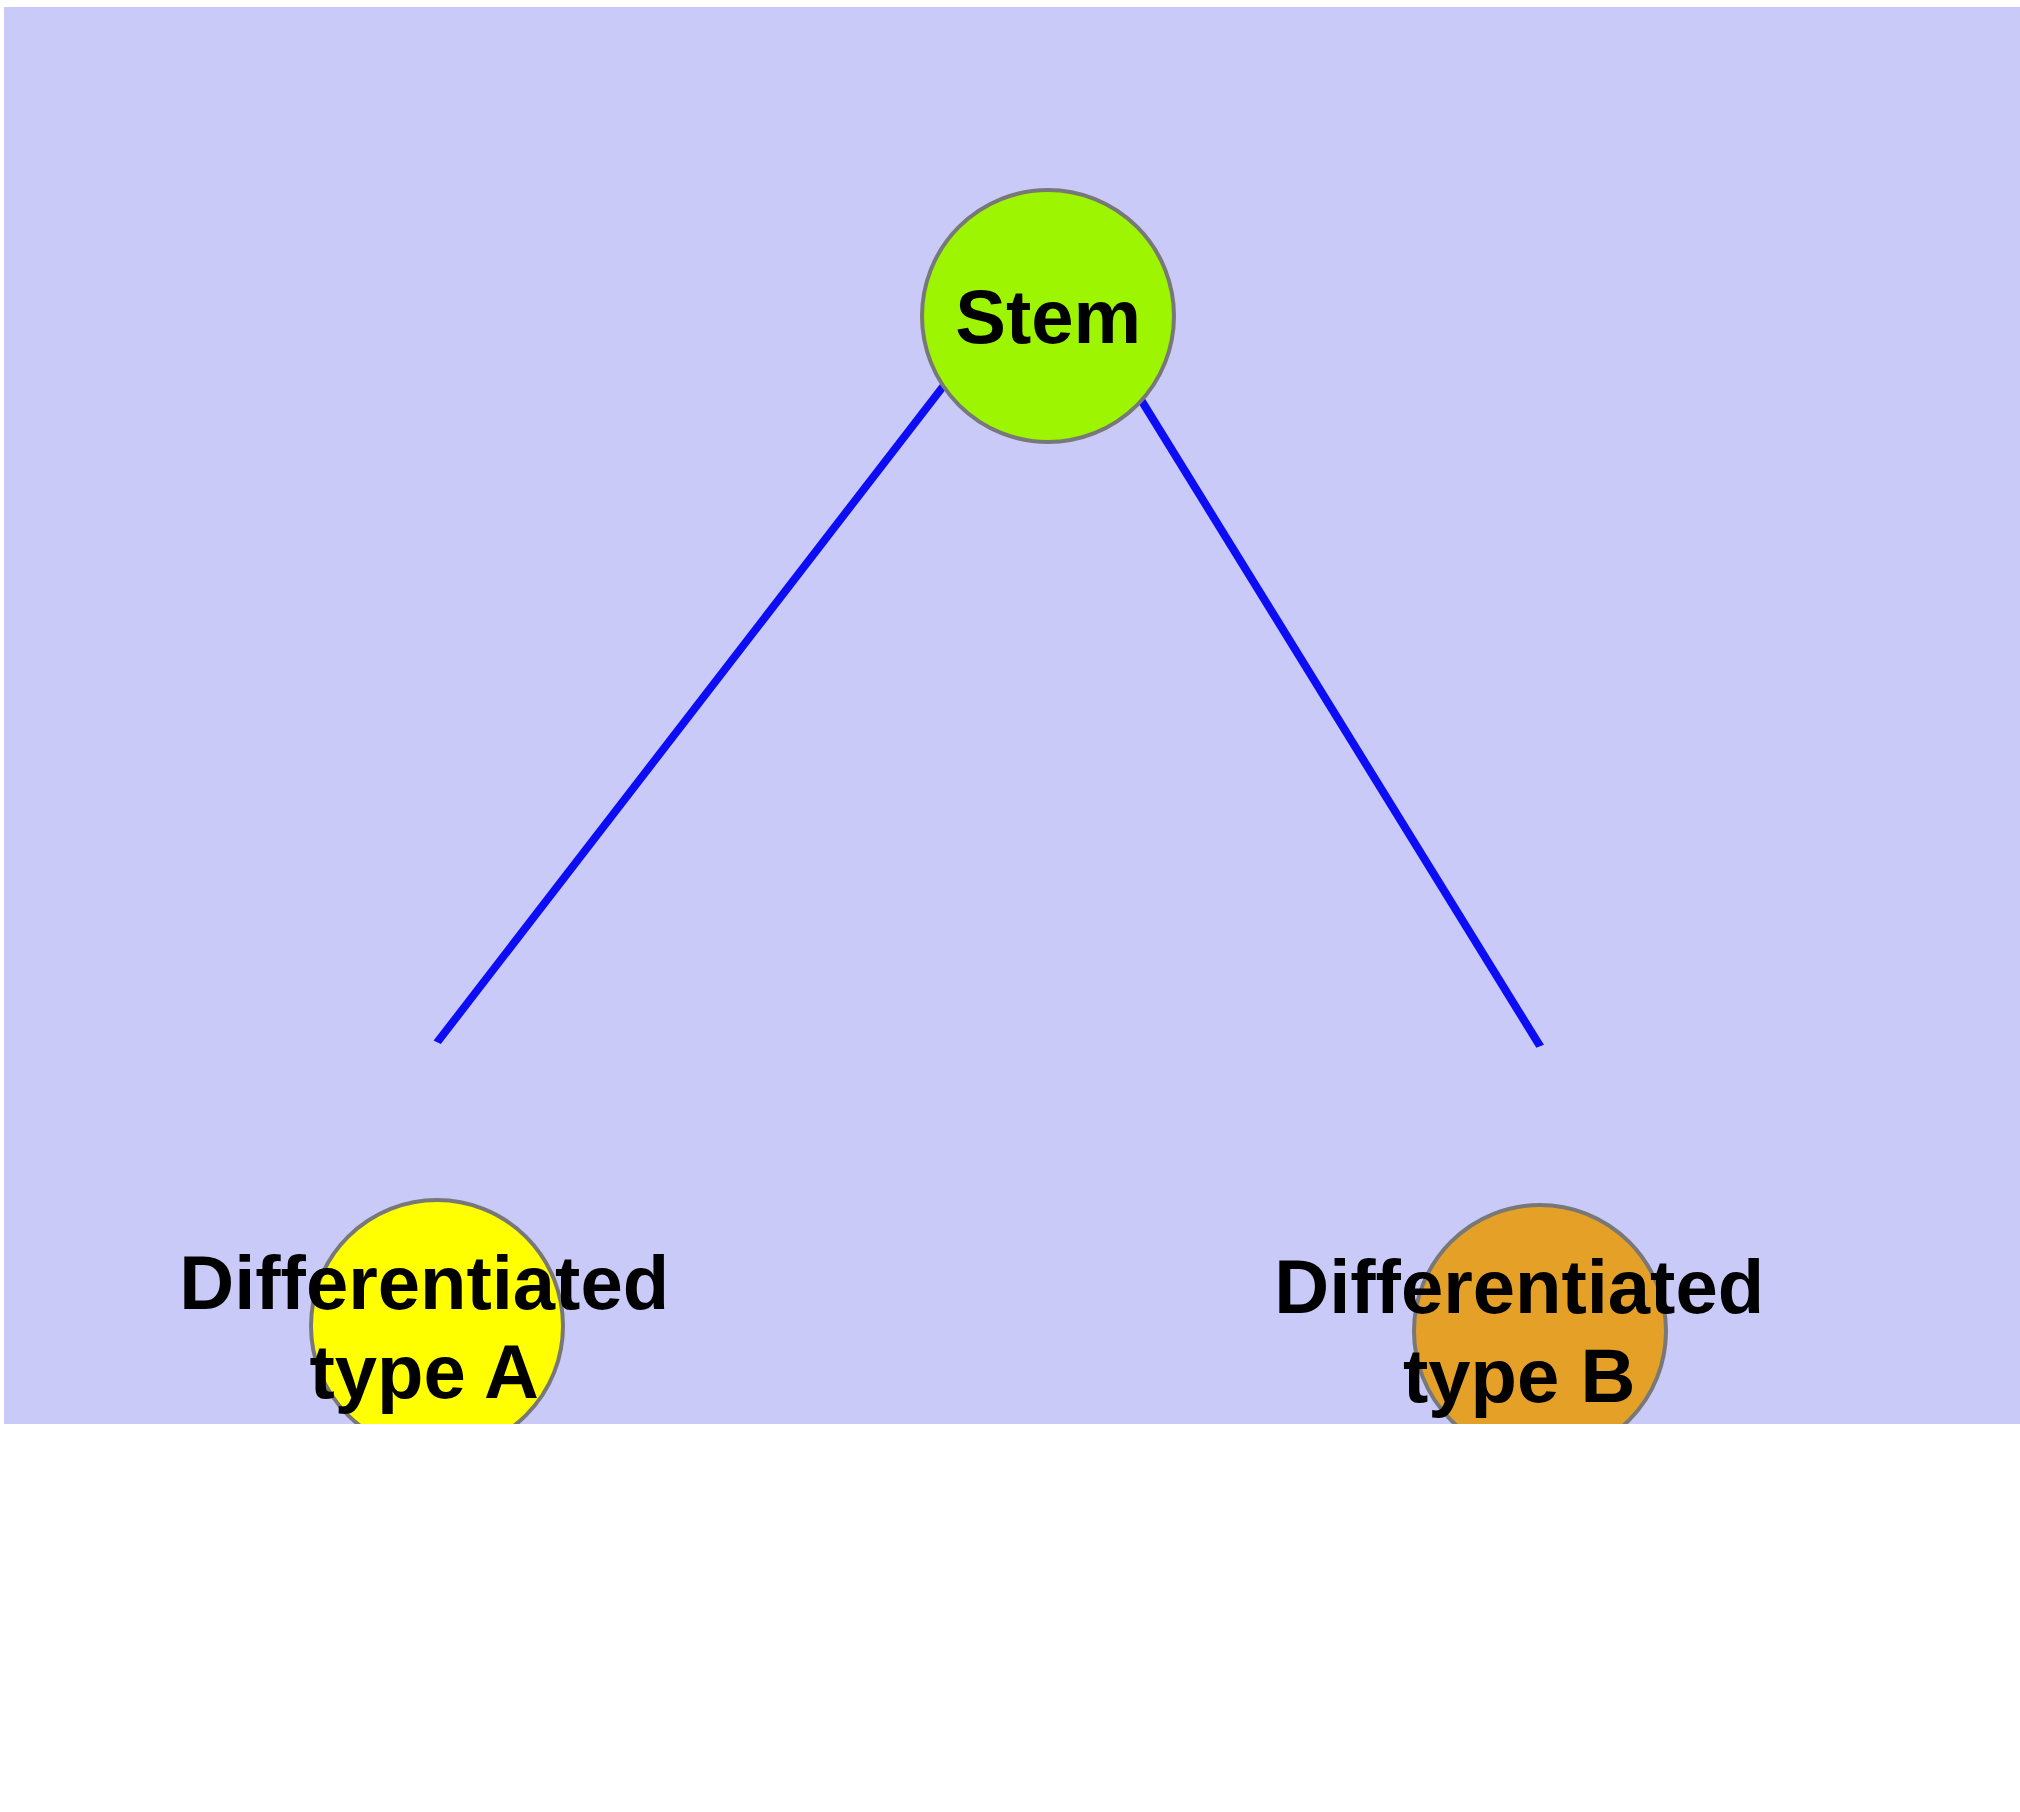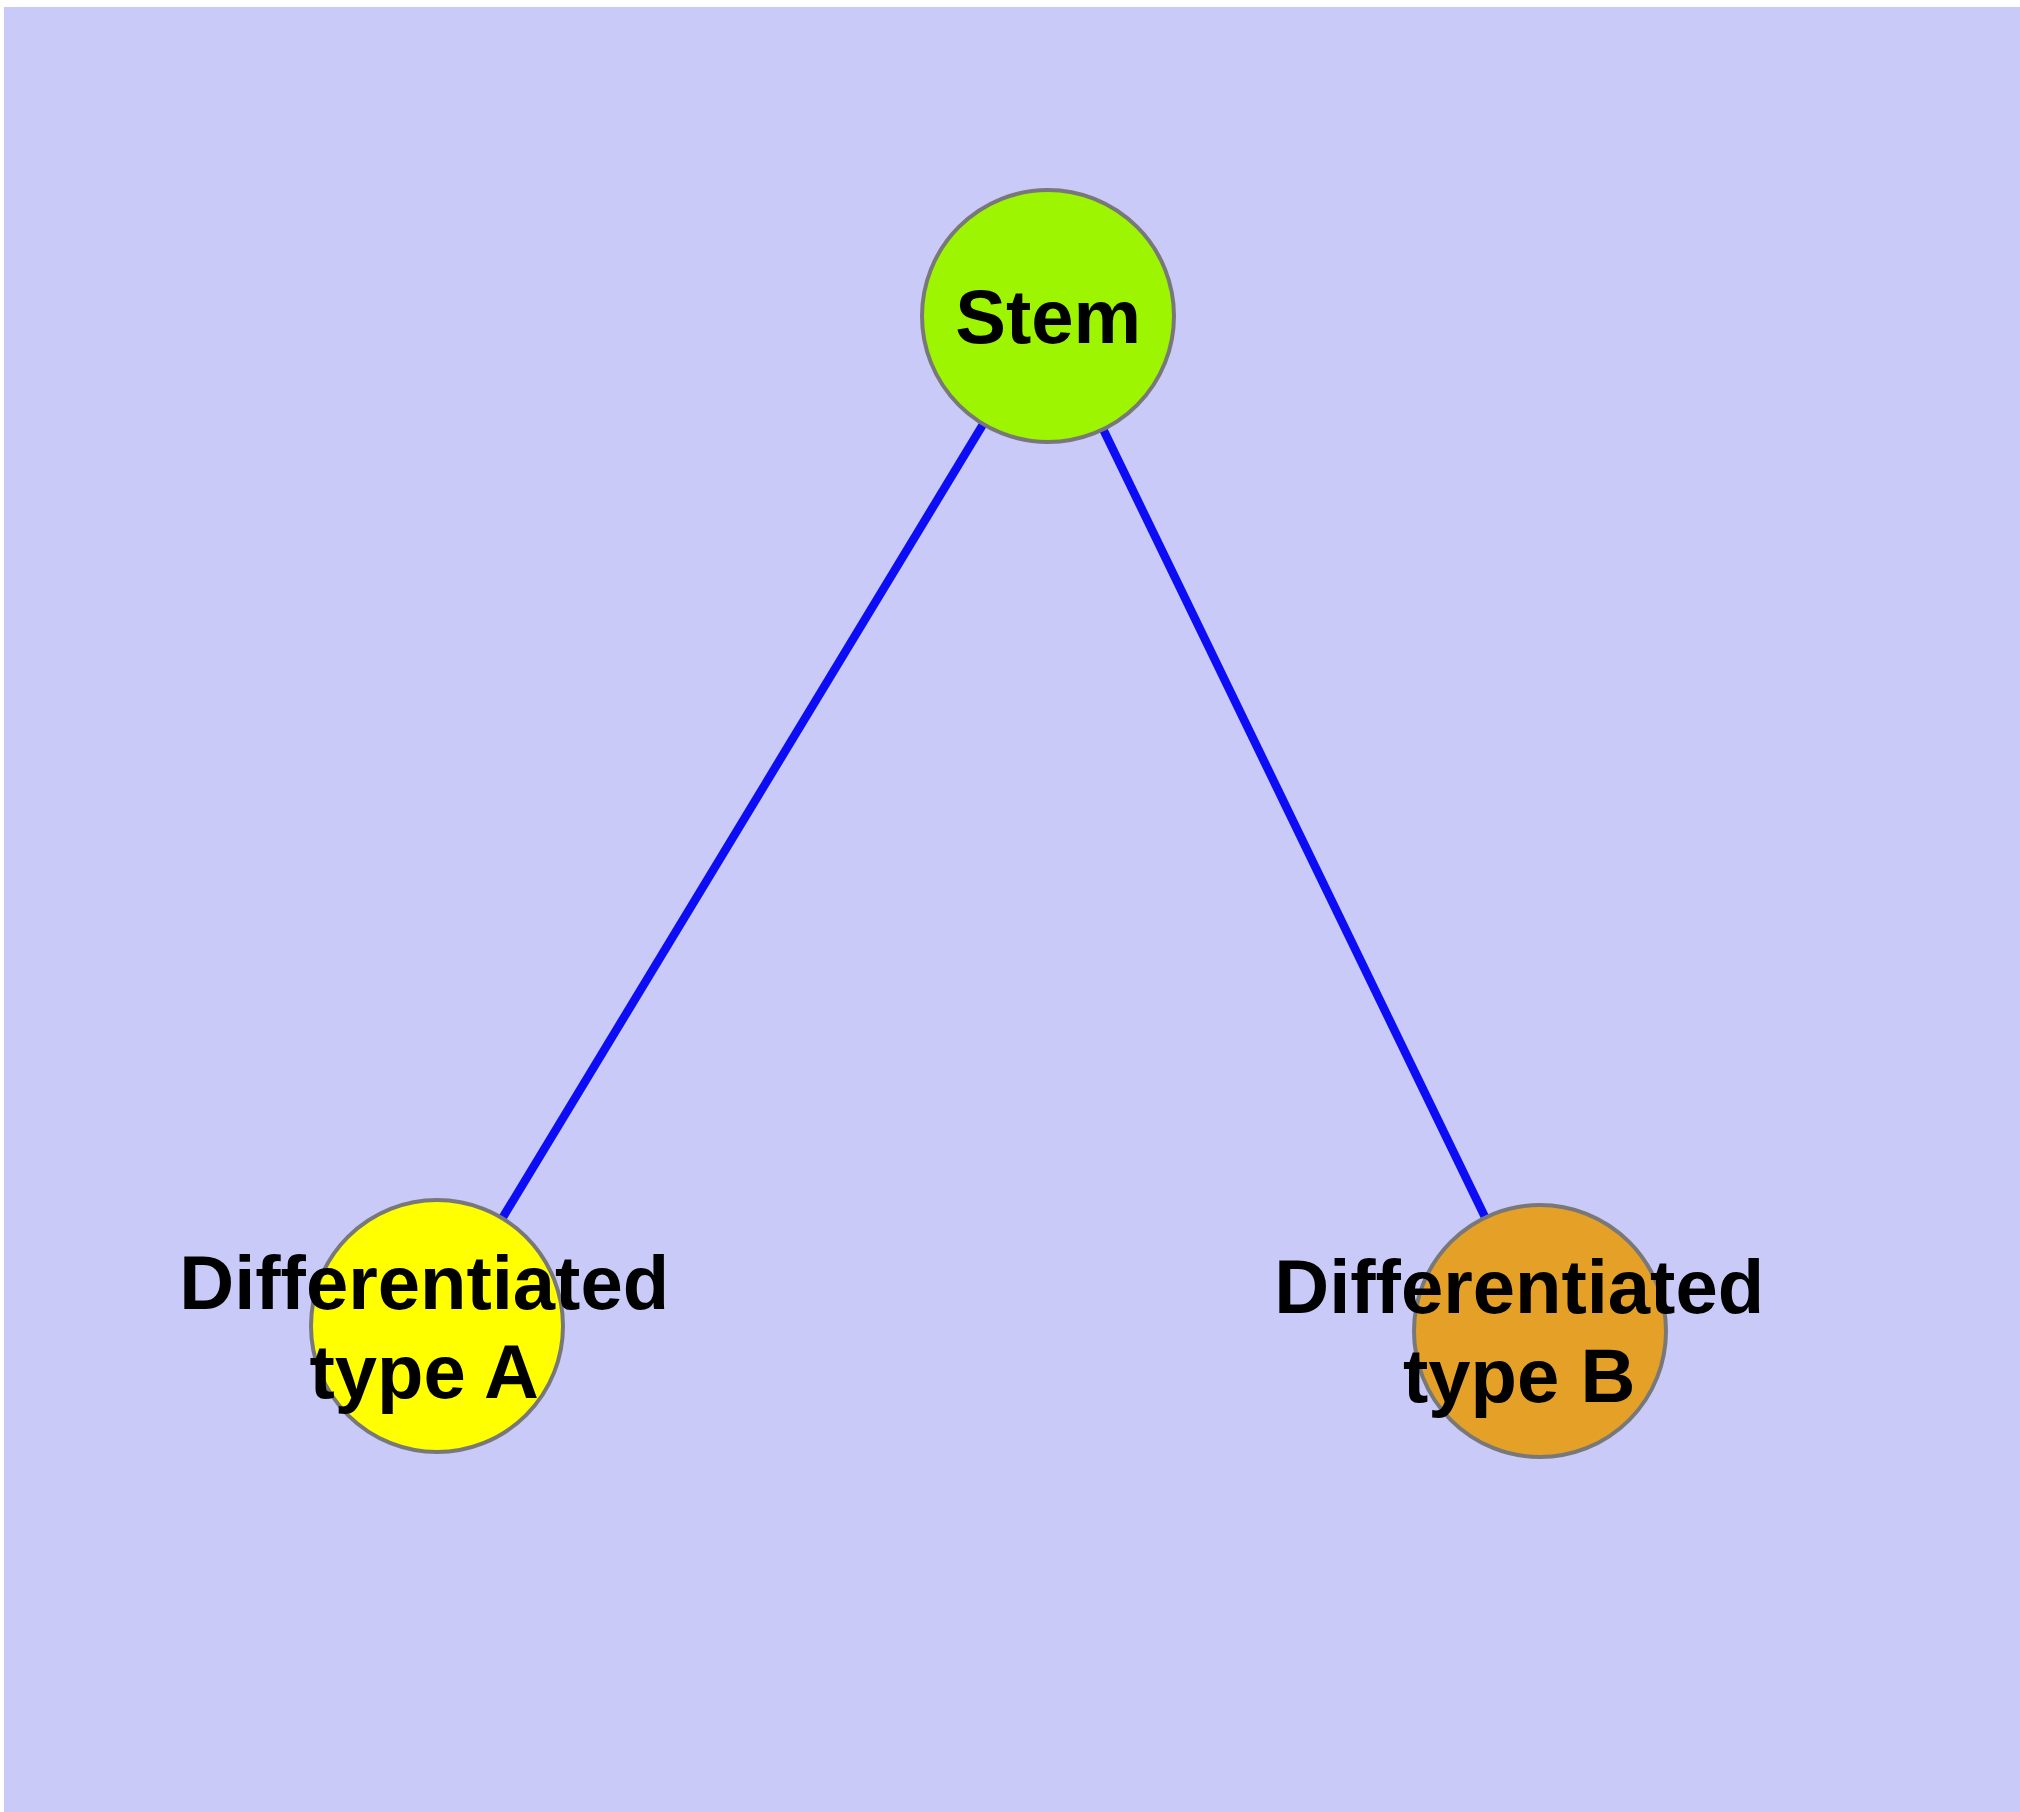--- a/index.html
+++ b/index.html
@@ -3,21 +3,21 @@
 <meta charset="utf-8">
 <style>
   html, body {
     margin: 0;
     padding: 0;
     background: #ffffff;
   }
   .page {
     position: relative;
     width: 2021px;
-    height: 1812px;
+    height: 1424px;
     background: #ffffff;
     overflow: hidden;
     font-family: "Liberation Sans", sans-serif;
   }
   
   .panel {
     position: absolute;
     left: 4.2px;
     top: 6.8px;
     right: 0;

